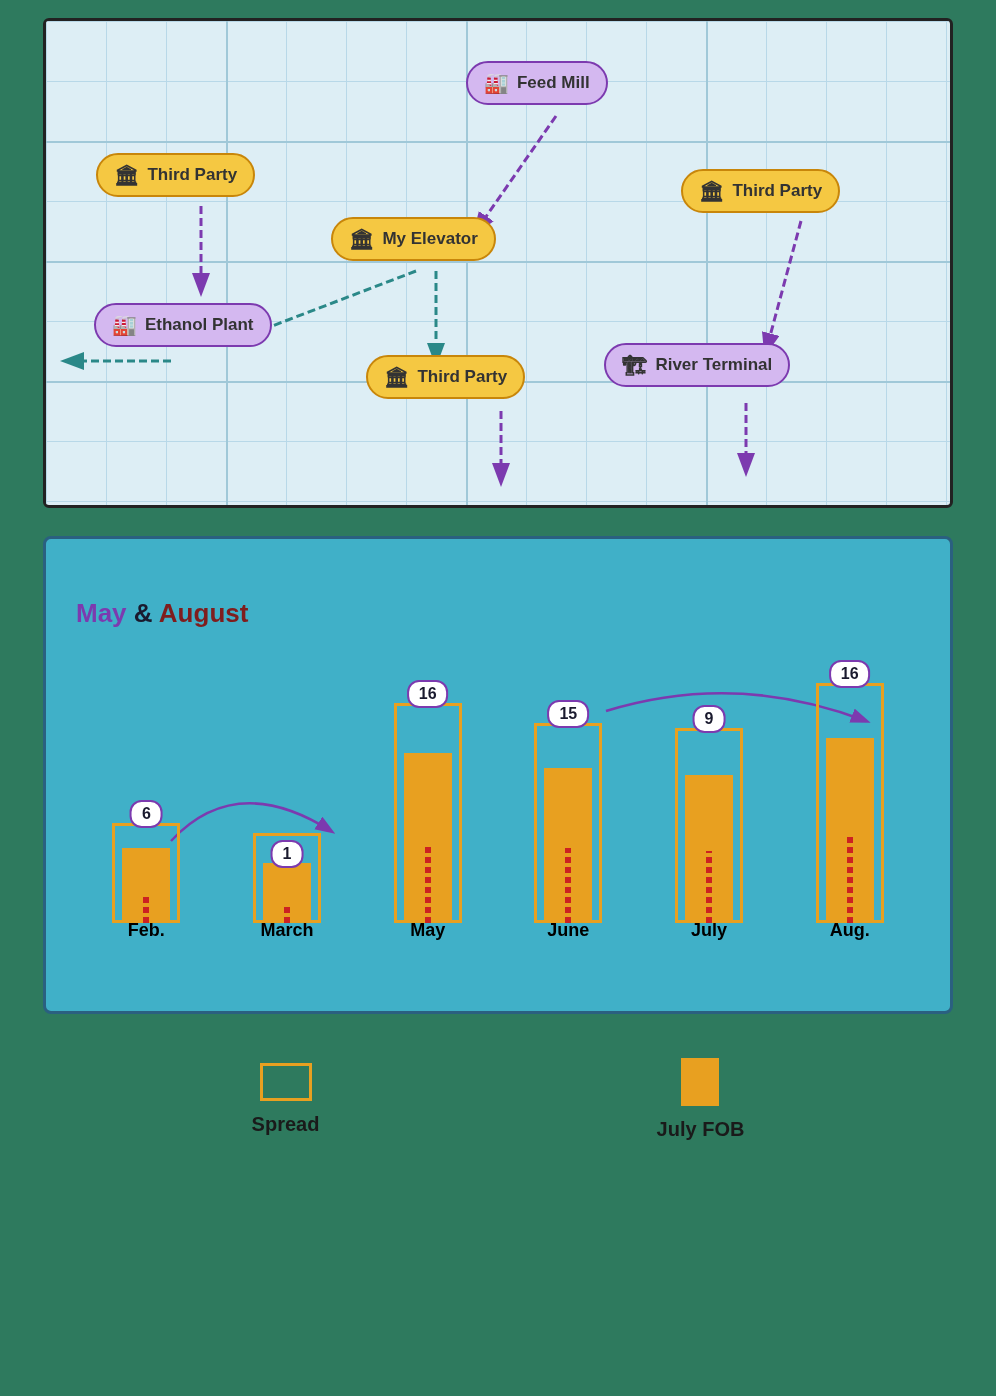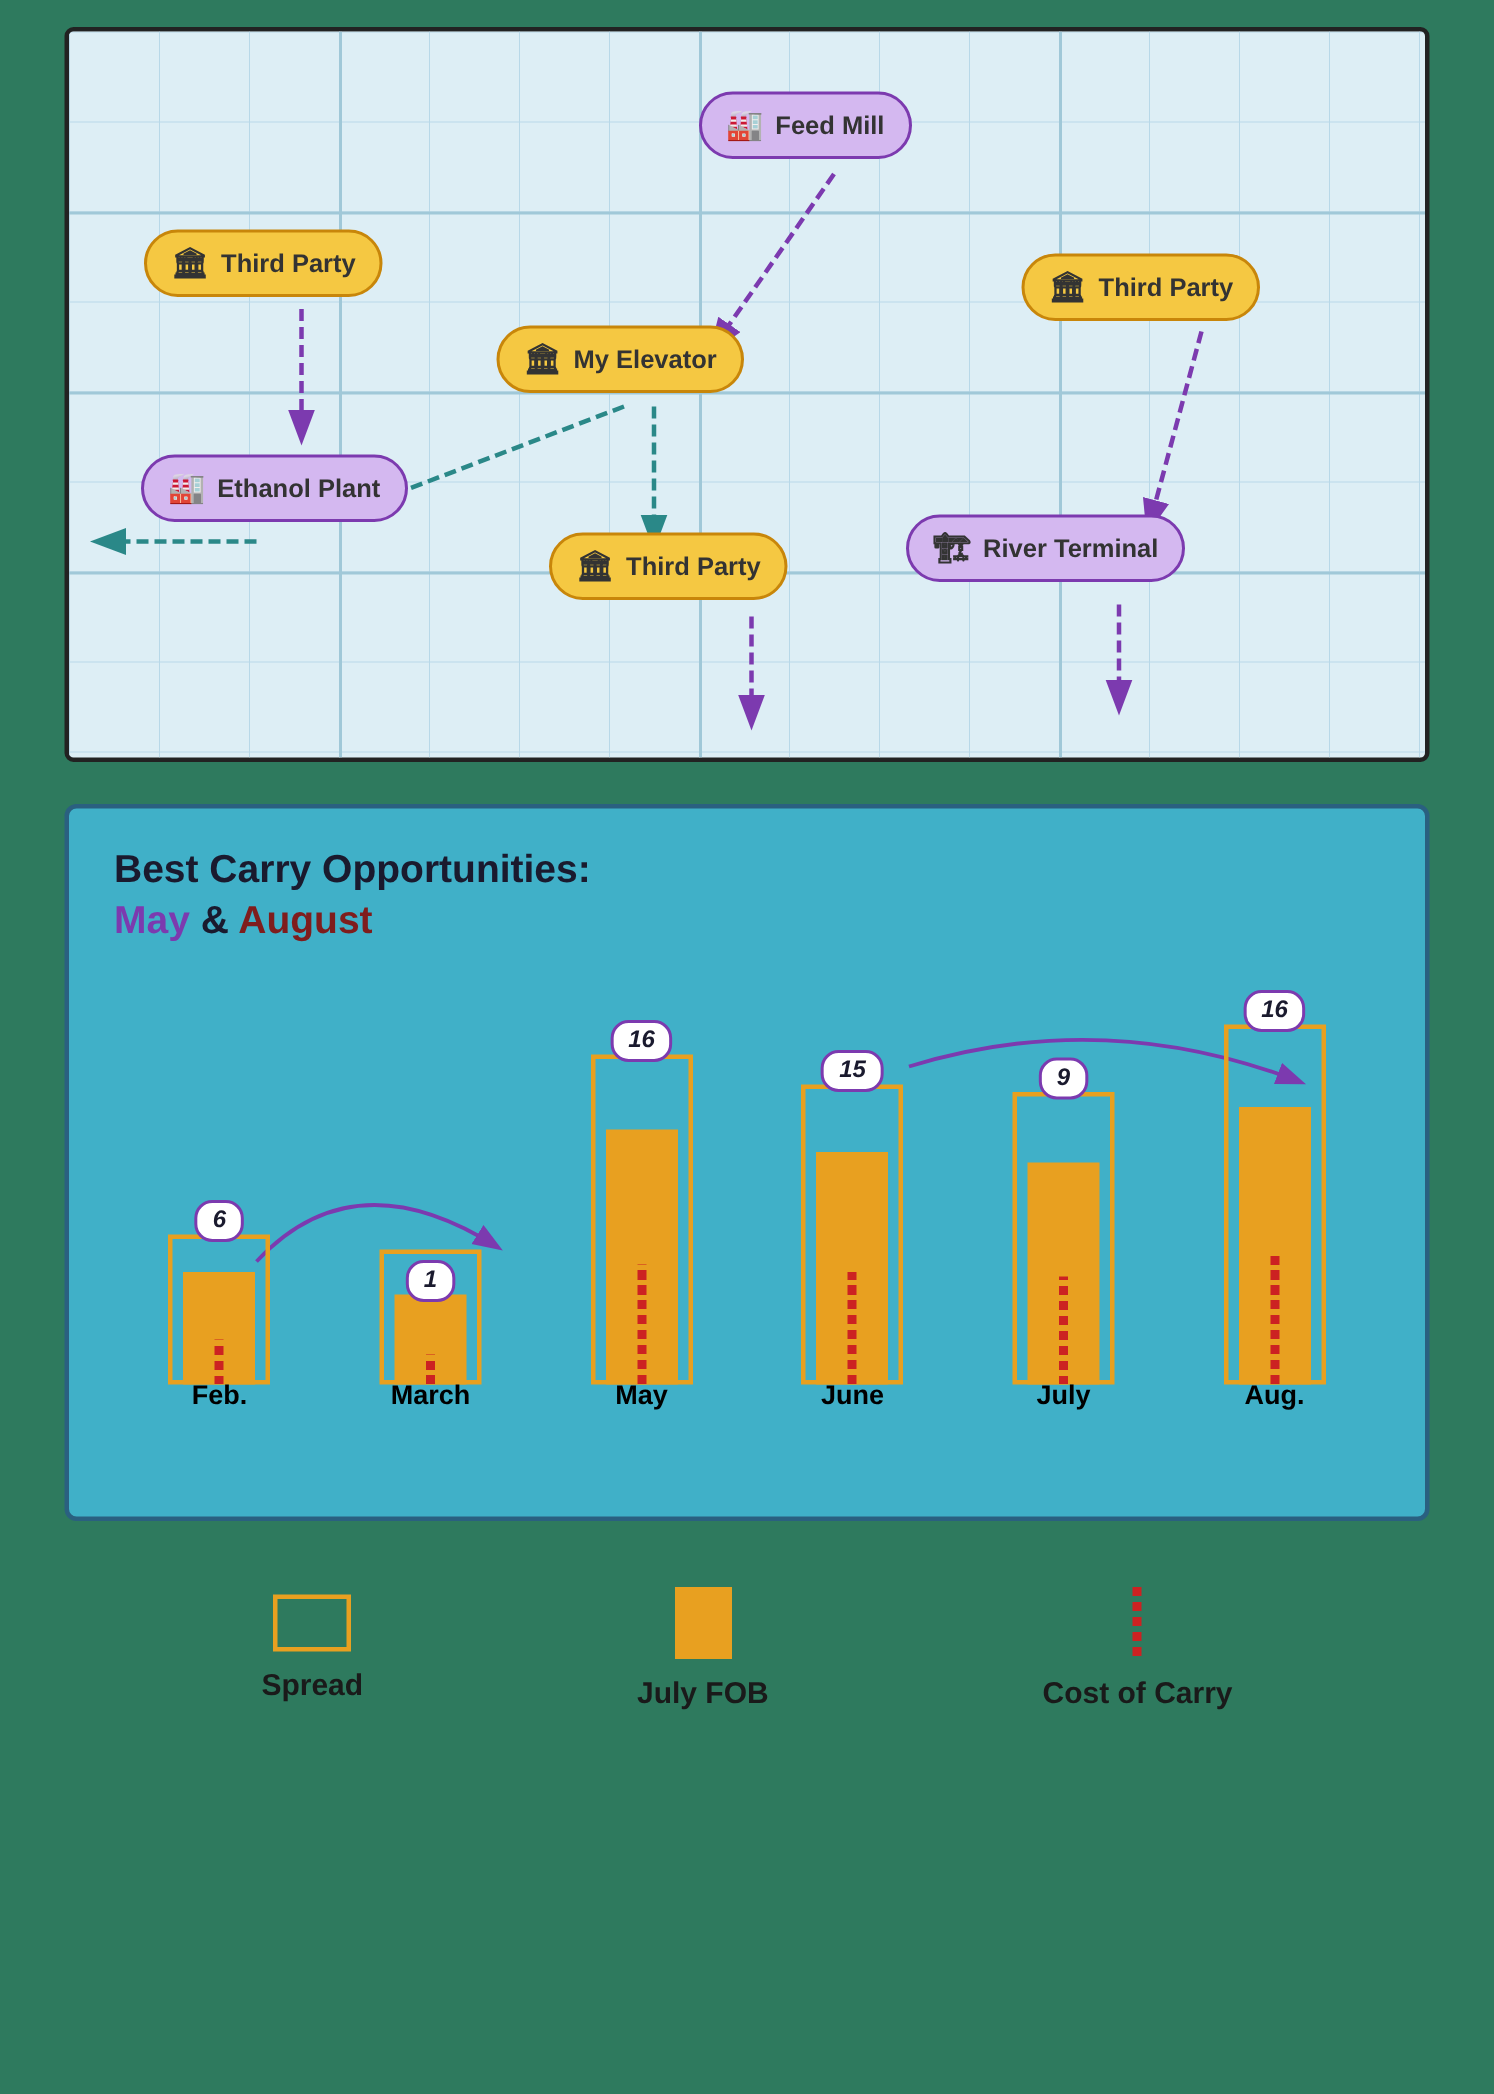--- a/index.html
+++ b/index.html
@@ -176,21 +176,20 @@
       background: white;
       border: 2px solid #7c3aaf;
       border-radius: 12px;
       padding: 3px 10px;
       font-size: 16px;
       font-weight: bold;
       color: #1a1a2e;
       z-index: 10;
       transform: translateX(-50%);
       left: 50%;
-      font-style: italic;
     }
 
     
     .chart-svg-arrows {
       position: absolute;
       top: 0;
       left: 0;
       width: 100%;
       height: 100%;
       pointer-events: none;
@@ -331,21 +330,21 @@
   </div>
 
   <div class="location-bubble bubble-purple" style="top:322px;left:558px;">
     <span class="bubble-icon">🏗</span>
     <span>River Terminal</span>
   </div>
 </div>
 
 <div class="chart-container">
   <div class="chart-title">
-    <span>Best Carry Opportunities:</span><br>
+    <br>
     <span class="highlight-purple">May</span><span> &amp; </span><span class="highlight-orange">August</span>
   </div>
 
   <div class="chart-area">
 
     <svg class="chart-svg-arrows">
 
       <path d="M 95 190 Q 160 120 255 180" stroke="#7c3aaf" stroke-width="2.5" fill="none" marker-end="url(#arr1)"></path>
 
       <path d="M 530 60 Q 660 20 790 70" stroke="#7c3aaf" stroke-width="2.5" fill="none" marker-end="url(#arr1)"></path>
@@ -429,19 +428,15 @@
   <div class="legend-item">
     <div class="legend-spread-box"></div>
     <span class="legend-label">Spread</span>
   </div>
 
   <div class="legend-item">
     <div class="legend-fob-box"></div>
     <span class="legend-label">July FOB</span>
   </div>
 
-  <div class="legend-item">
-    <div class="legend-carry-line"></div>
-    <span class="legend-label">Cost of Carry</span>
-  </div>
 
 
 </div>
 
 </body></html>

